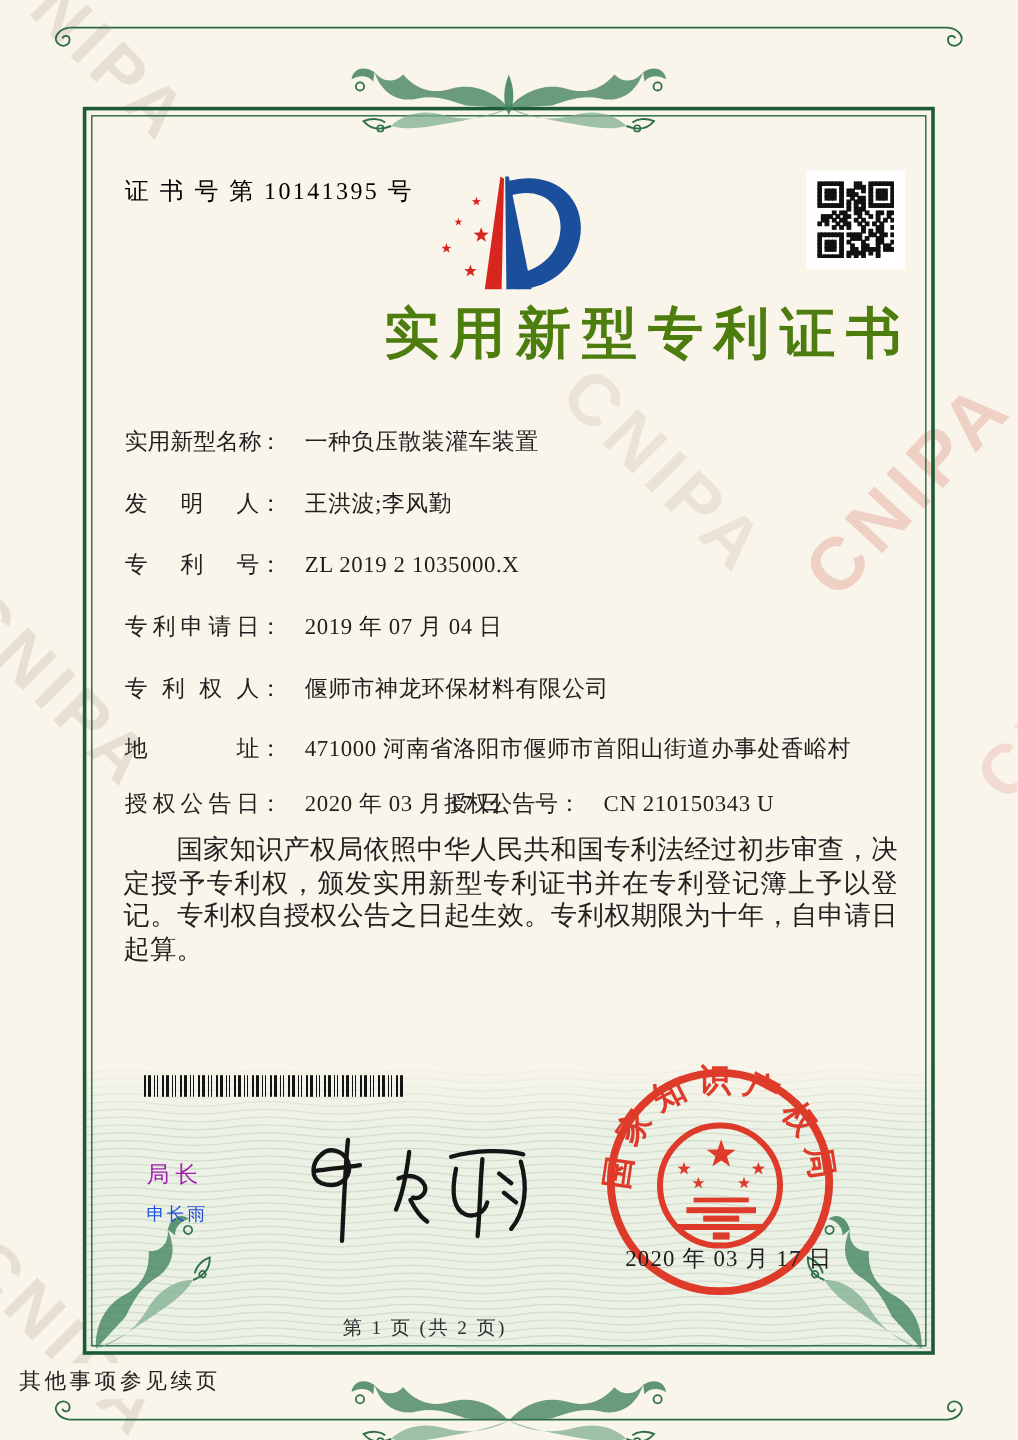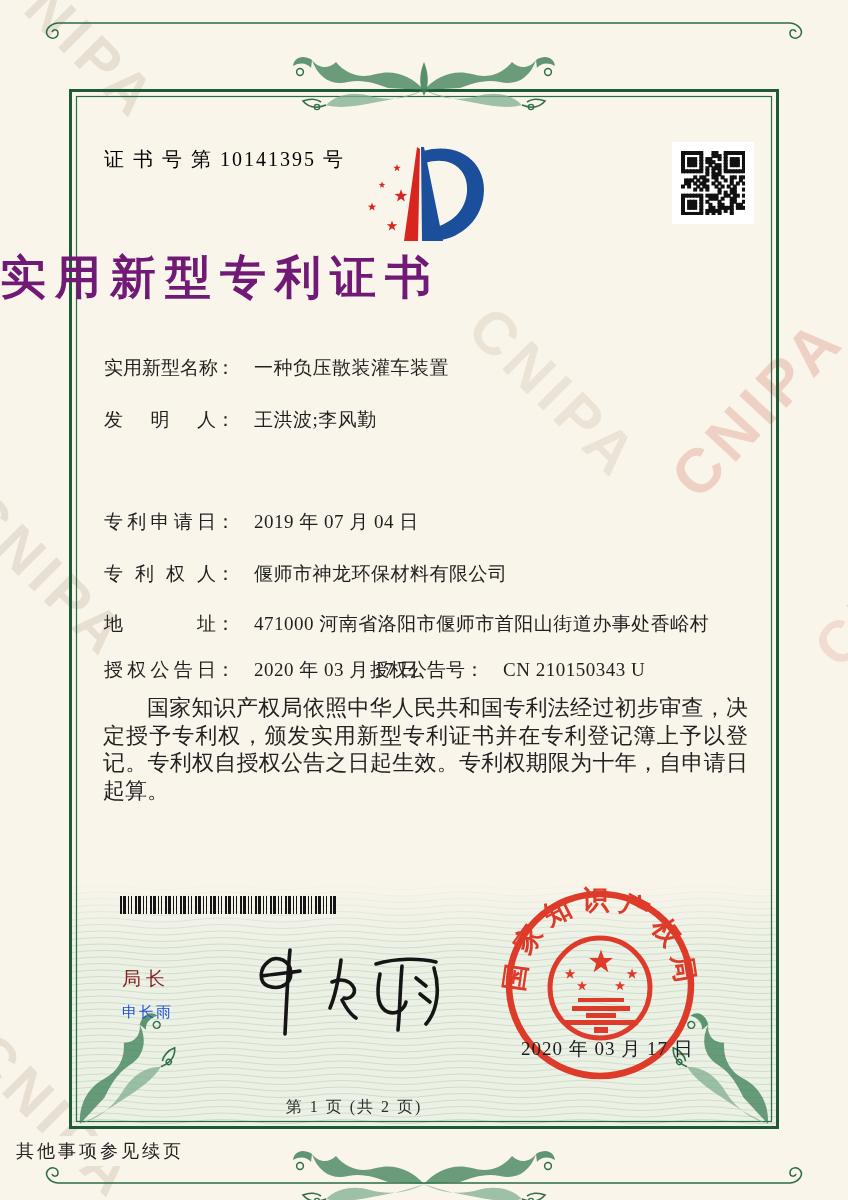--- a/index.html
+++ b/index.html
@@ -6,35 +6,35 @@
   body{width:848px;height:1200px;overflow:hidden;background:#faf5eb;
        font-family:"Liberation Serif","DejaVu Serif",serif;}
   #page{position:relative;width:848px;height:1200px;background:#faf5eb;overflow:hidden;}
   .abs{position:absolute;}
   .wm{position:absolute;font-family:"Liberation Sans","DejaVu Sans",sans-serif;
       font-weight:bold;letter-spacing:6px;pointer-events:none;z-index:0;}
   .wm-gray{color:rgba(178,163,136,0.26);}
   .wm-pink{color:rgba(222,148,138,0.38);}
   .layer1{z-index:1;} .layer2{z-index:2;} .layer3{z-index:3;} .layer4{z-index:4;}
   #cert-no{left:104px;top:146px;font-size:20px;letter-spacing:2px;color:#000000;z-index:3;}
-  #title{left:0;top:247px;width:760px;text-align:left;font-size:46px;font-weight:bold;
-         letter-spacing:9px;color:#701a75;z-index:3;}
+  #title{left:0;top:247px;width:760px;text-align:right;font-size:46px;font-weight:bold;
+         letter-spacing:9px;color:#4d7c0f;z-index:3;}
   .frow{position:absolute;left:104px;font-size:19px;color:#1f1f1f;z-index:3;white-space:nowrap;}
   .flabel{display:inline-block;width:112px;text-align:justify;text-align-last:justify;vertical-align:bottom;}
   .fcolon{margin-right:8px;}
   .fval{letter-spacing:0.5px;margin-left:11px;}
   .grant2{position:absolute;left:266px;top:0;}
   #body-text{left:103px;top:694px;width:645px;font-size:22px;line-height:27.5px;color:#222;
              text-align:justify;z-index:3;}
   #body-text p{margin:0;text-indent:2em;}
   #barcode{left:120px;top:896px;width:218px;height:18px;z-index:3;
     background-image:repeating-linear-gradient(90deg,#141414 0 2px,rgba(0,0,0,0) 2px 3px,
       #141414 3px 6px,rgba(0,0,0,0) 6px 8px,#141414 8px 9px,rgba(0,0,0,0) 9px 11px,
       #141414 11px 12px,rgba(0,0,0,0) 12px 15px);}
-  #sig-block-title{left:122px;top:966px;font-size:19px;letter-spacing:5px;color:#7f1d1d;z-index:3;}
+  #sig-block-title{left:122px;top:966px;font-size:19px;letter-spacing:5px;color:#a21caf;z-index:3;}
   #sig-block-name{left:122px;top:1003px;font-size:15px;letter-spacing:2px;color:#1d4ed8;z-index:3;}
   #seal-date{left:521px;top:1036px;width:180px;font-size:19px;color:#1c1c1c;z-index:5;
              letter-spacing:1px;white-space:nowrap;}
   #page-info{left:0;top:1097px;width:708px;text-align:center;font-size:16px;
              letter-spacing:2px;color:#2e2e2e;z-index:3;}
   #footer-note{left:0;top:1136px;width:760px;z-index:3;}
   #footer-note span{display:inline-block;background:#faf5eb;padding:3px 16px;
              font-size:18px;letter-spacing:3px;color:#222;}
   #fade{left:72px;top:878px;width:704px;height:64px;z-index:1;
         background:linear-gradient(#faf5eb,rgba(250,245,235,0));}
@@ -373,20 +373,23 @@
   </div>
 
   <div id="title" class="abs">实用新型专利证书</div>
 
   <div class="frow" style="top:355px">
     <span class="flabel">实用新型名称</span><span class="fcolon">：</span><span class="fval">一种负压散装灌车装置</span>
   </div>
   <div class="frow" style="top:407px">
     <span class="flabel">发明人</span><span class="fcolon">：</span><span class="fval">王洪波;李风勤</span>
   </div>
+  <div class="frow" style="top:458px">
+    <span class="flabel">专利号</span><span class="fcolon">：</span><span class="fval">ZL 2019 2 1035000.X</span>
+  </div>
   <div class="frow" style="top:509px">
     <span class="flabel">专利申请日</span><span class="fcolon">：</span><span class="fval">2019 年 07 月 04 日</span>
   </div>
   <div class="frow" style="top:561px">
     <span class="flabel">专利权人</span><span class="fcolon">：</span><span class="fval">偃师市神龙环保材料有限公司</span>
   </div>
   <div class="frow" style="top:611px">
     <span class="flabel">地址</span><span class="fcolon">：</span><span class="fval">471000 河南省洛阳市偃师市首阳山街道办事处香峪村</span>
   </div>
   <div class="frow" style="top:657px">

